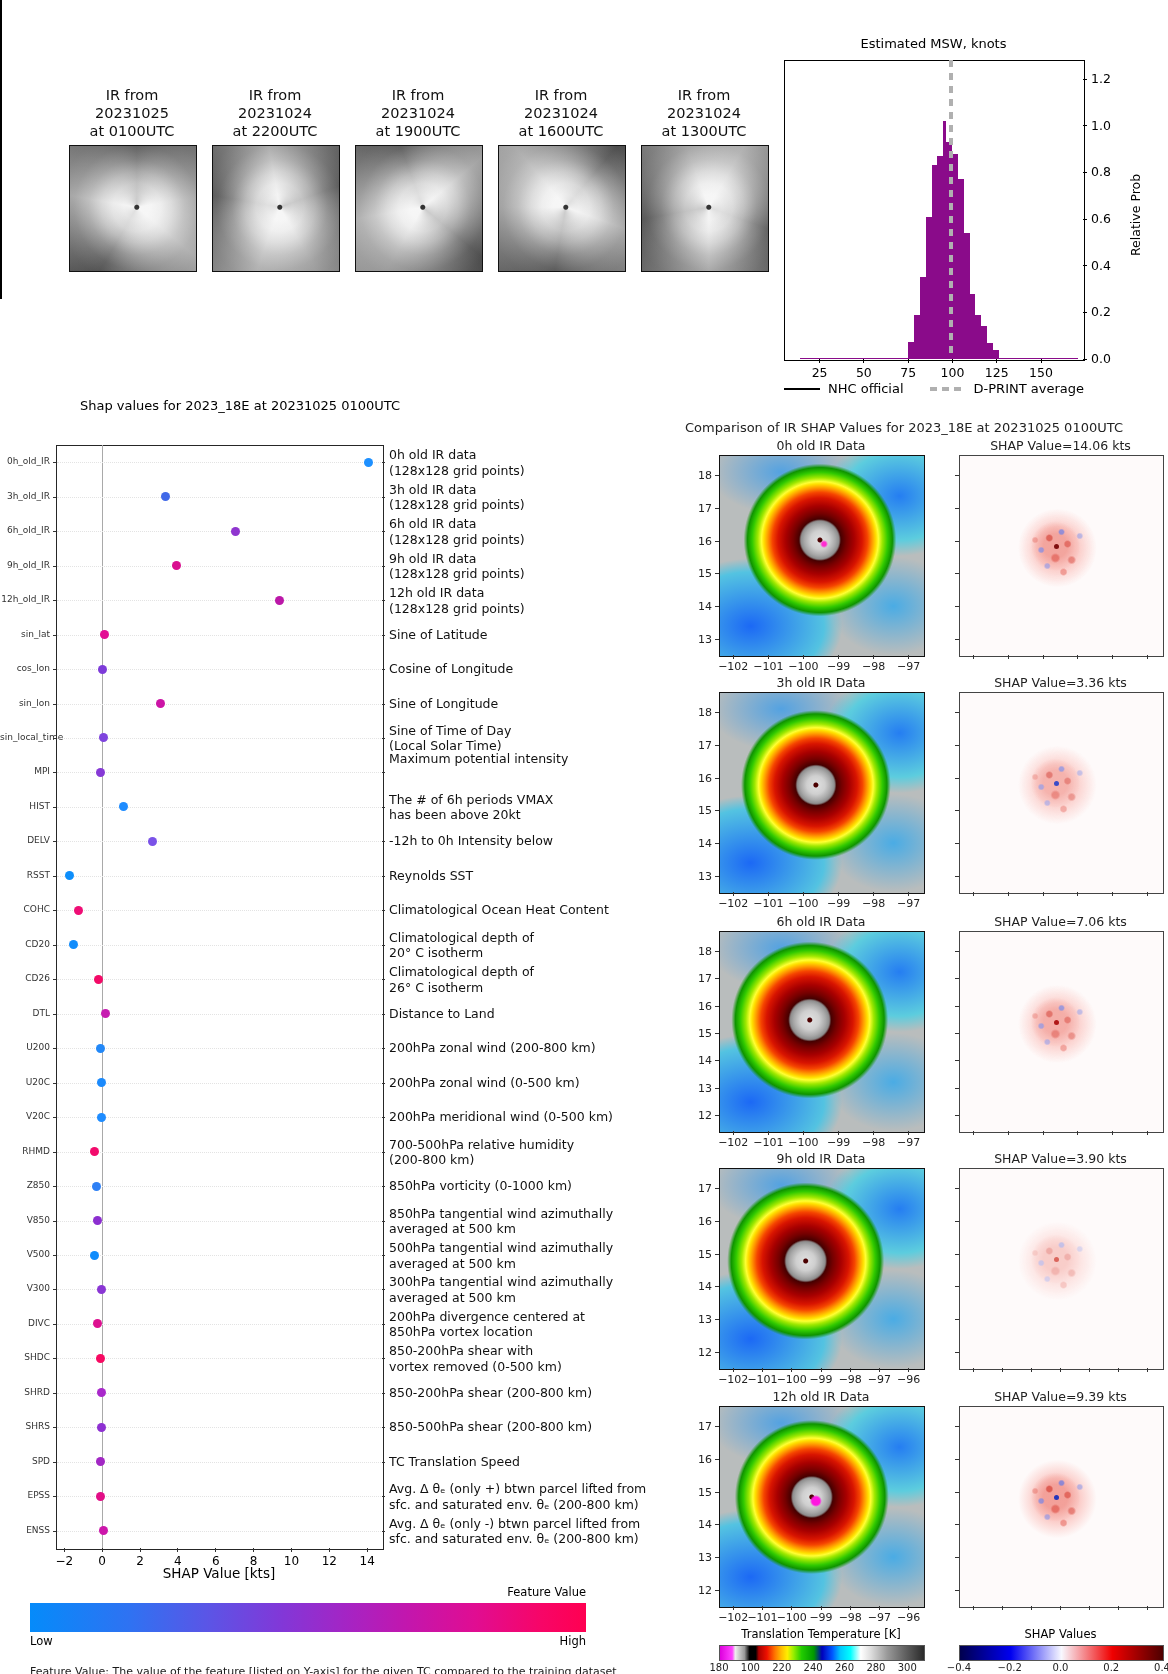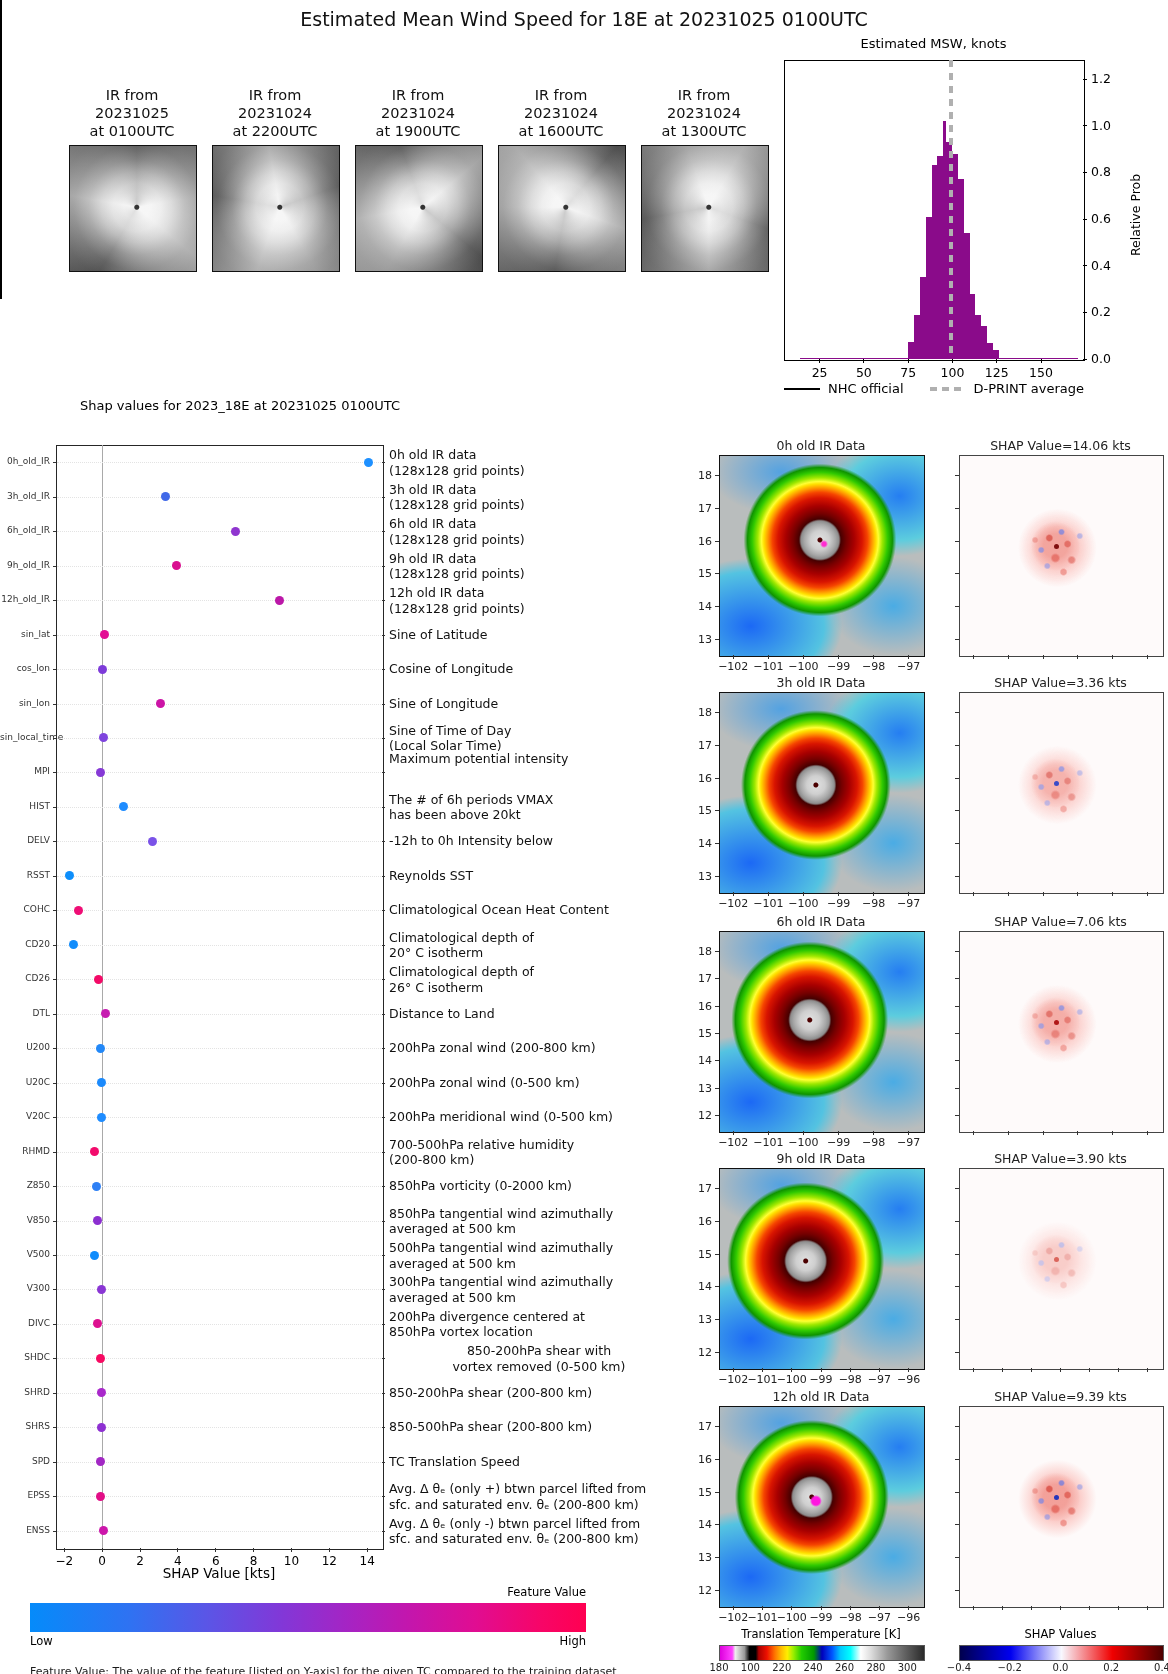--- a/index.html
+++ b/index.html
@@ -87,21 +87,20 @@
   #bt-title{position:absolute;left:704px;top:1627px;width:234px;text-align:center;font-size:11.5px}
   #scb-bar{position:absolute;left:959px;top:1645px;width:203px;height:14px;border:1px solid #555;
     background:linear-gradient(90deg,#00004d 0%,#0000f0 25%,#f8f8ff 50%,#f00000 75%,#4d0000 100%)}
   #scb-title{position:absolute;left:959px;top:1627px;width:203px;text-align:center;font-size:11.5px}
   .cbtick{position:absolute;text-align:center;font-size:10px;color:#222}
 </style>
 </head>
 <body>
 
 <div id="canvas">
-  <div id="main-title">Estimated Mean Wind Speed for 18E at 20231025 0100UTC</div>
 
   <div id="thumbs">
       <div class="tlabel" style="left: 57px; top: 86px; width: 150px;">
         <div>IR from</div>
         <div>20231025</div>
         <div>at 0100UTC</div>
       </div>
       <div class="thumb-img t0" style="left: 69px; top: 145px;"></div>
       <div class="tlabel" style="left: 200px; top: 86px; width: 150px;">
         <div>IR from</div>
@@ -371,21 +370,21 @@
       <div class="fdesc" style="top: 1151.61px;">
         <div>700-500hPa relative humidity</div>
         <div>(200-800 km)</div>
       </div>
       <div class="dot" style="left: 89.7416px; top: 1147.11px; background: rgb(242, 11, 108);"></div>
       <div class="dotgrid" style="left: 57px; width: 324px; top: 1186.08px;"></div>
       <div class="gmark" style="left: 53px; top: 1186.08px; width: 3px; height: 1px;"></div>
       <div class="gmark" style="left: 382px; top: 1186.08px; width: 3px; height: 1px;"></div>
       <div class="flabel" style="top: 1180.08px;">Z850</div>
       <div class="fdesc" style="top: 1186.08px;">
-        <div>850hPa vorticity (0-2000 km)</div>
+        <div>850hPa vorticity (0-1000 km)</div>
       </div>
       <div class="dot" style="left: 92.392px; top: 1181.58px; background: rgb(46, 128, 245);"></div>
       <div class="dotgrid" style="left: 57px; width: 324px; top: 1220.55px;"></div>
       <div class="gmark" style="left: 53px; top: 1220.55px; width: 3px; height: 1px;"></div>
       <div class="gmark" style="left: 382px; top: 1220.55px; width: 3px; height: 1px;"></div>
       <div class="flabel" style="top: 1214.55px;">V850</div>
       <div class="fdesc" style="top: 1220.55px;">
         <div>850hPa tangential wind azimuthally</div>
         <div>averaged at 500 km</div>
       </div>
@@ -414,21 +413,21 @@
       <div class="flabel" style="top: 1317.95px;">DIVC</div>
       <div class="fdesc" style="top: 1323.95px;">
         <div>200hPa divergence centered at</div>
         <div>850hPa vortex location</div>
       </div>
       <div class="dot" style="left: 92.9599px; top: 1319.45px; background: rgb(221, 16, 144);"></div>
       <div class="dotgrid" style="left: 57px; width: 324px; top: 1358.42px;"></div>
       <div class="gmark" style="left: 53px; top: 1358.42px; width: 3px; height: 1px;"></div>
       <div class="gmark" style="left: 382px; top: 1358.42px; width: 3px; height: 1px;"></div>
       <div class="flabel" style="top: 1352.42px;">SHDC</div>
-      <div class="fdesc" style="top: 1358.42px; text-align: center;">
+      <div class="fdesc" style="top: 1358.42px;">
         <div>850-200hPa shear with</div>
         <div>vortex removed (0-500 km)</div>
       </div>
       <div class="dot" style="left: 96.3676px; top: 1353.92px; background: rgb(247, 10, 98);"></div>
       <div class="dotgrid" style="left: 57px; width: 324px; top: 1392.89px;"></div>
       <div class="gmark" style="left: 53px; top: 1392.89px; width: 3px; height: 1px;"></div>
       <div class="gmark" style="left: 382px; top: 1392.89px; width: 3px; height: 1px;"></div>
       <div class="flabel" style="top: 1386.89px;">SHRD</div>
       <div class="fdesc" style="top: 1392.89px;">
         <div>850-200hPa shear (200-800 km)</div>
@@ -488,20 +487,21 @@
       <div class="xt" style="left: 349.233px; width: 36px; top: 1554px; font-size: 12px;">14</div>
     </div>
   <div id="shap-xlabel">SHAP Value [kts]</div>
 
   <div id="fv-title">Feature Value</div>
   <div id="fv-bar"></div>
   <div id="fv-low">Low</div>
   <div id="fv-high">High</div>
   <div class="fnote" id="fn2" style="top:1665px"><span>Feature Value: The value of the feature [listed on Y-axis] for the given TC compared to the training dataset</span></div>
 
+  <div id="cmp-title">Comparison of IR SHAP Values for 2023_18E at 20231025 0100UTC</div>
   <div id="cmp-layer">
       <div class="ptitle" style="left: 709px; width: 224px; top: 438px;">0h old IR Data</div>
       <div class="ptitle" style="left: 949px; width: 223px; top: 438px;">SHAP Value=14.06 kts</div>
       <div class="ir r0" style="left: 719px; top: 455px;"></div>
       <div class="sp s0" style="left: 959px; top: 455px;"></div>
       <div class="atick" style="left: 682px; width: 30px; top: 469px; text-align: right;">18</div>
       <div class="gmark" style="left: 715px; top: 475px; width: 4px; height: 1px;"></div>
       <div class="gmark" style="left: 955px; top: 475px; width: 4px; height: 1px;"></div>
       <div class="atick" style="left: 682px; width: 30px; top: 501.8px; text-align: right;">17</div>
       <div class="gmark" style="left: 715px; top: 507.8px; width: 4px; height: 1px;"></div>

